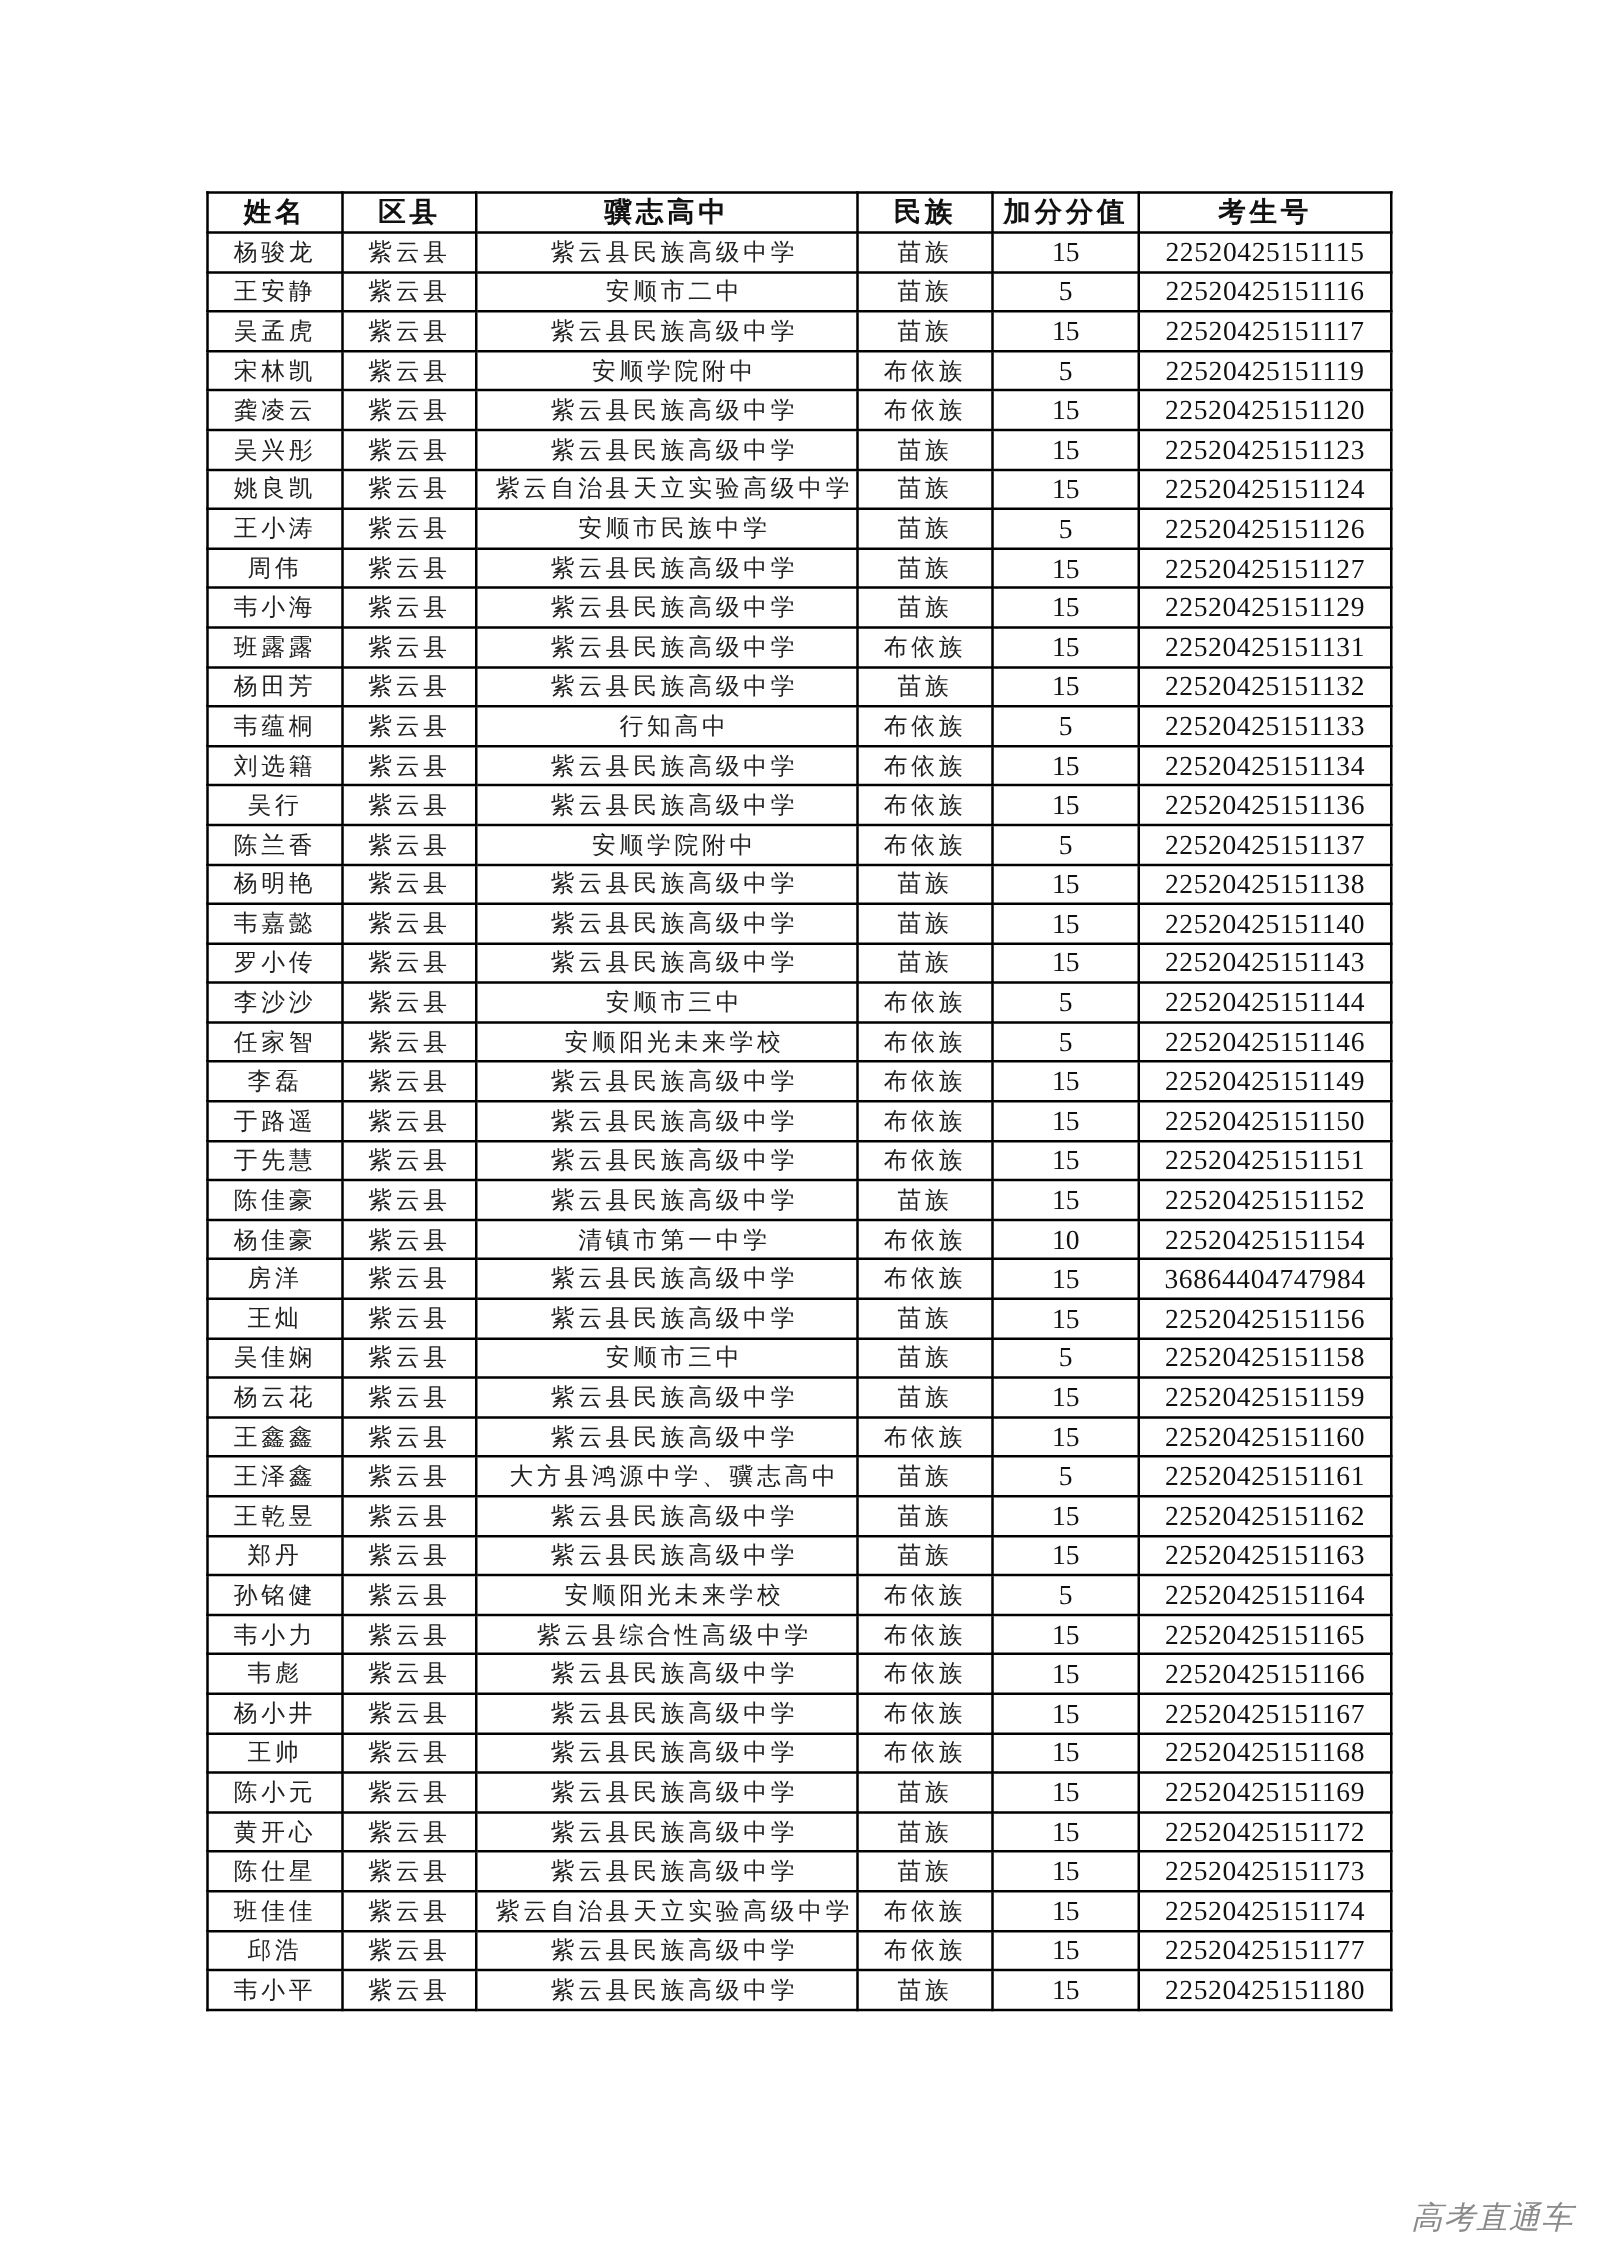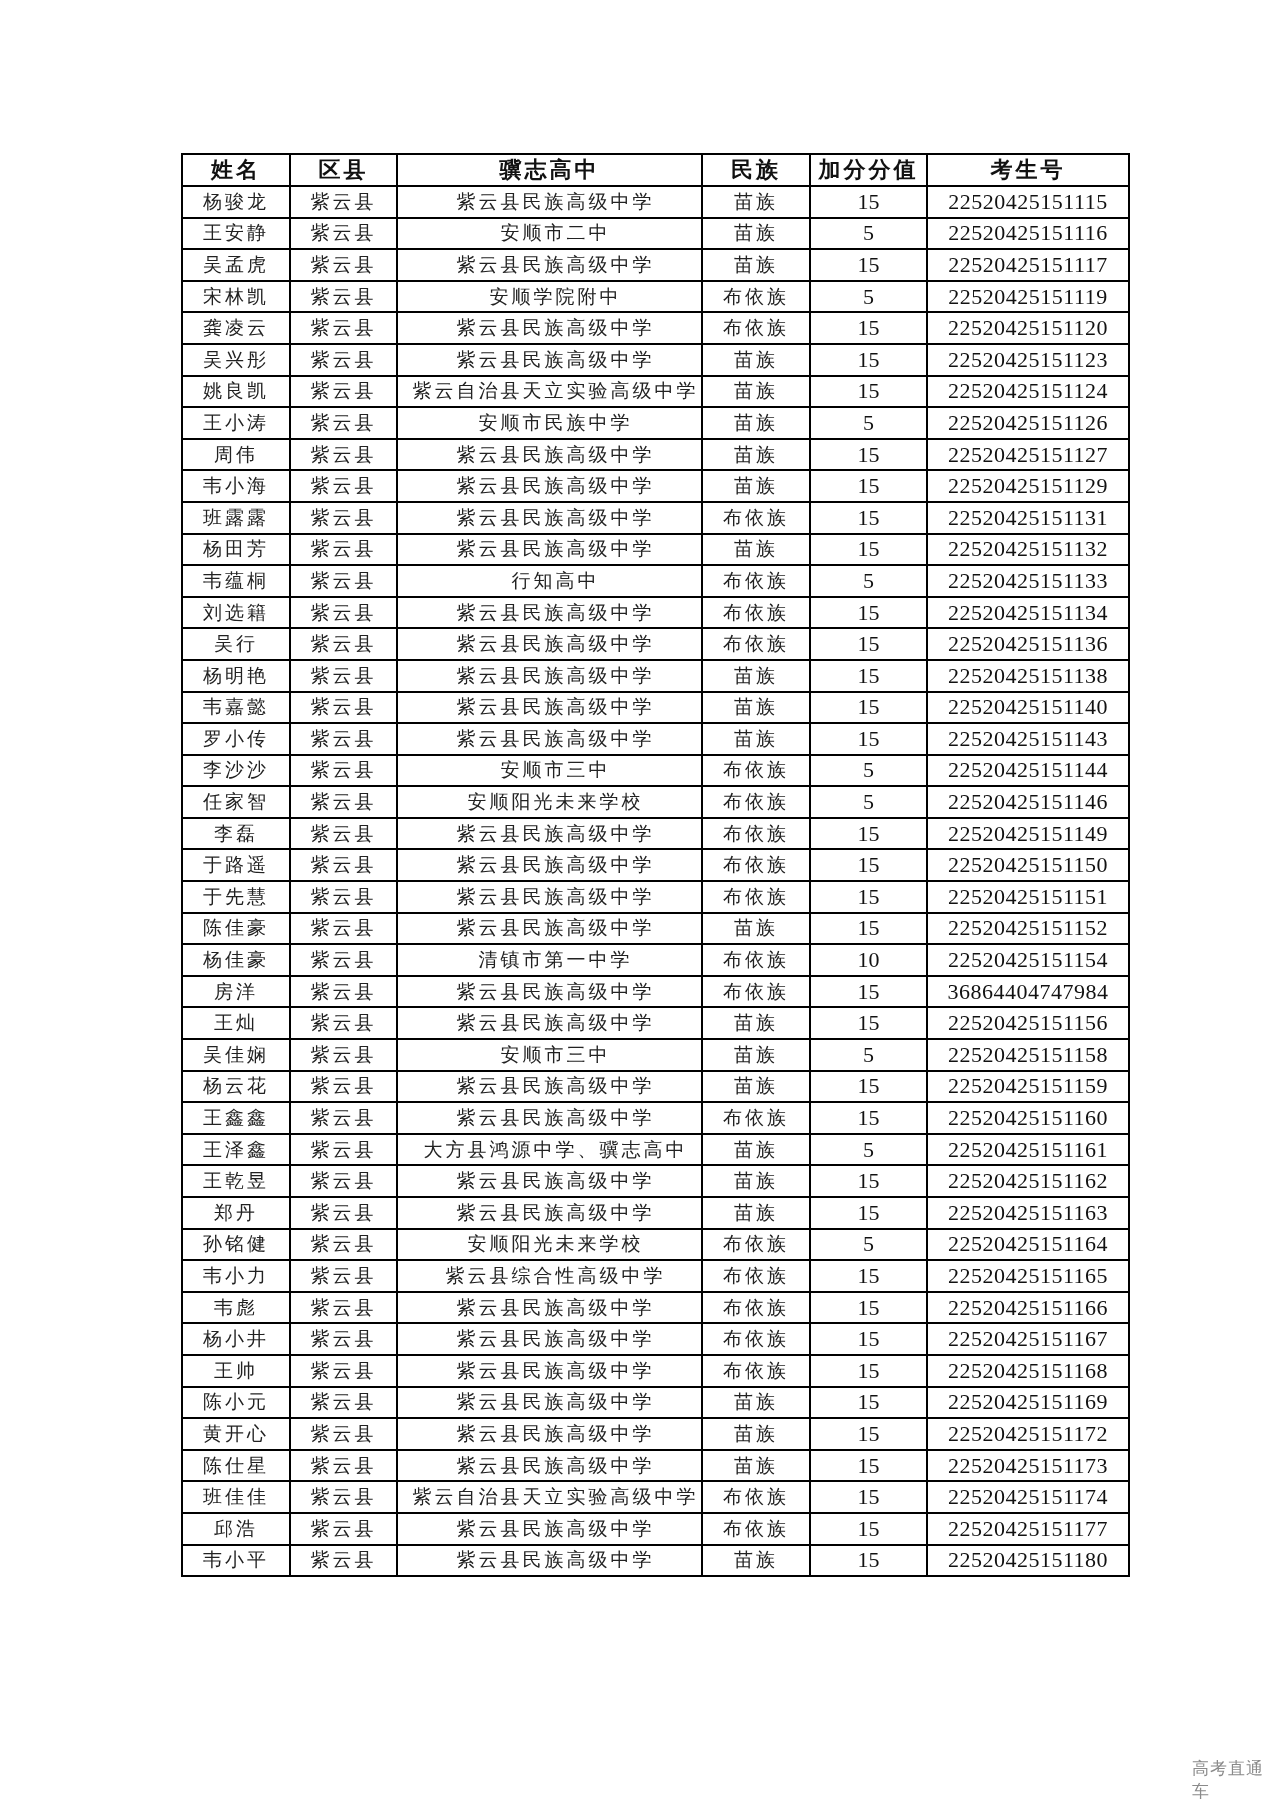--- a/index.html
+++ b/index.html
@@ -1,31 +1,31 @@
 <!DOCTYPE html>
 <html><head>
 <meta charset="utf-8">
 <style>
   html, body { margin: 0; padding: 0; background: #ffffff; }
   body { width: 1280px; height: 1810px; position: relative; overflow: hidden;
          font-family: "DejaVu Serif", "Liberation Serif", serif; color: #111; }
-  .sheet { position: absolute; left: 181px; top: 153px; width: 947px; }
+  .sheet { position: absolute; left: 165px; top: 153px; width: 947px; }
   table { border-collapse: collapse; table-layout: fixed; width: 947px; border: 2.5px solid #000; }
   th, td { border: 2px solid #000; padding: 0; text-align: center; white-space: nowrap; overflow: hidden; }
   th { height: 29px; font-family: "DejaVu Sans", "Liberation Sans", sans-serif; font-weight: bold;
        font-size: 22px; letter-spacing: 3px; }
   td { height: 29.6px; font-size: 20px; font-weight: normal; }
   td.name, td.dist, td.school, td.eth { letter-spacing: 3px; font-family: "DejaVu Sans", "Liberation Sans", sans-serif; font-size: 19px; color:#222; }
   td.num, td.id { font-family: "Liberation Serif", "DejaVu Serif", serif; font-size: 22px; }
   td.id { letter-spacing: 0.5px; margin-top: 44px; }
   td.school { text-overflow: clip; padding-left: 12px; }
   .c1 { width: 108px; } .c2 { width: 107px; } .c3 { width: 305px; }
   .c4 { width: 108px; } .c5 { width: 117px; } .c6 { width: 202px; }
-  .watermark { position: absolute; left: 1192px; top: 1757px; font-family: "DejaVu Sans", "Liberation Sans", sans-serif;
-               font-size: 17px; color: #8a8a8a; letter-spacing: 1px; }
+  .watermark { position: absolute; left: 1129px; top: 1757px; font-family: "DejaVu Sans", "Liberation Sans", sans-serif;
+               font-size: 25px; color: #8a8a8a; letter-spacing: 1px; font-style: italic; }
 </style>
 </head>
 <body>
 
 <div class="sheet">
   <table>
     <colgroup>
       <col class="c1">
         <col class="c2">
         <col class="c3">
@@ -158,20 +158,28 @@
         </tr>
         <tr>
           <td class="name">吴行</td>
           <td class="dist">紫云县</td>
           <td class="school">紫云县民族高级中学</td>
           <td class="eth">布依族</td>
           <td class="num">15</td>
           <td class="id">22520425151136</td>
         </tr>
         <tr>
+          <td class="name">陈兰香</td>
+          <td class="dist">紫云县</td>
+          <td class="school">安顺学院附中</td>
+          <td class="eth">布依族</td>
+          <td class="num">5</td>
+          <td class="id">22520425151137</td>
+        </tr>
+        <tr>
           <td class="name">杨明艳</td>
           <td class="dist">紫云县</td>
           <td class="school">紫云县民族高级中学</td>
           <td class="eth">苗族</td>
           <td class="num">15</td>
           <td class="id">22520425151138</td>
         </tr>
         <tr>
           <td class="name">韦嘉懿</td>
           <td class="dist">紫云县</td>

